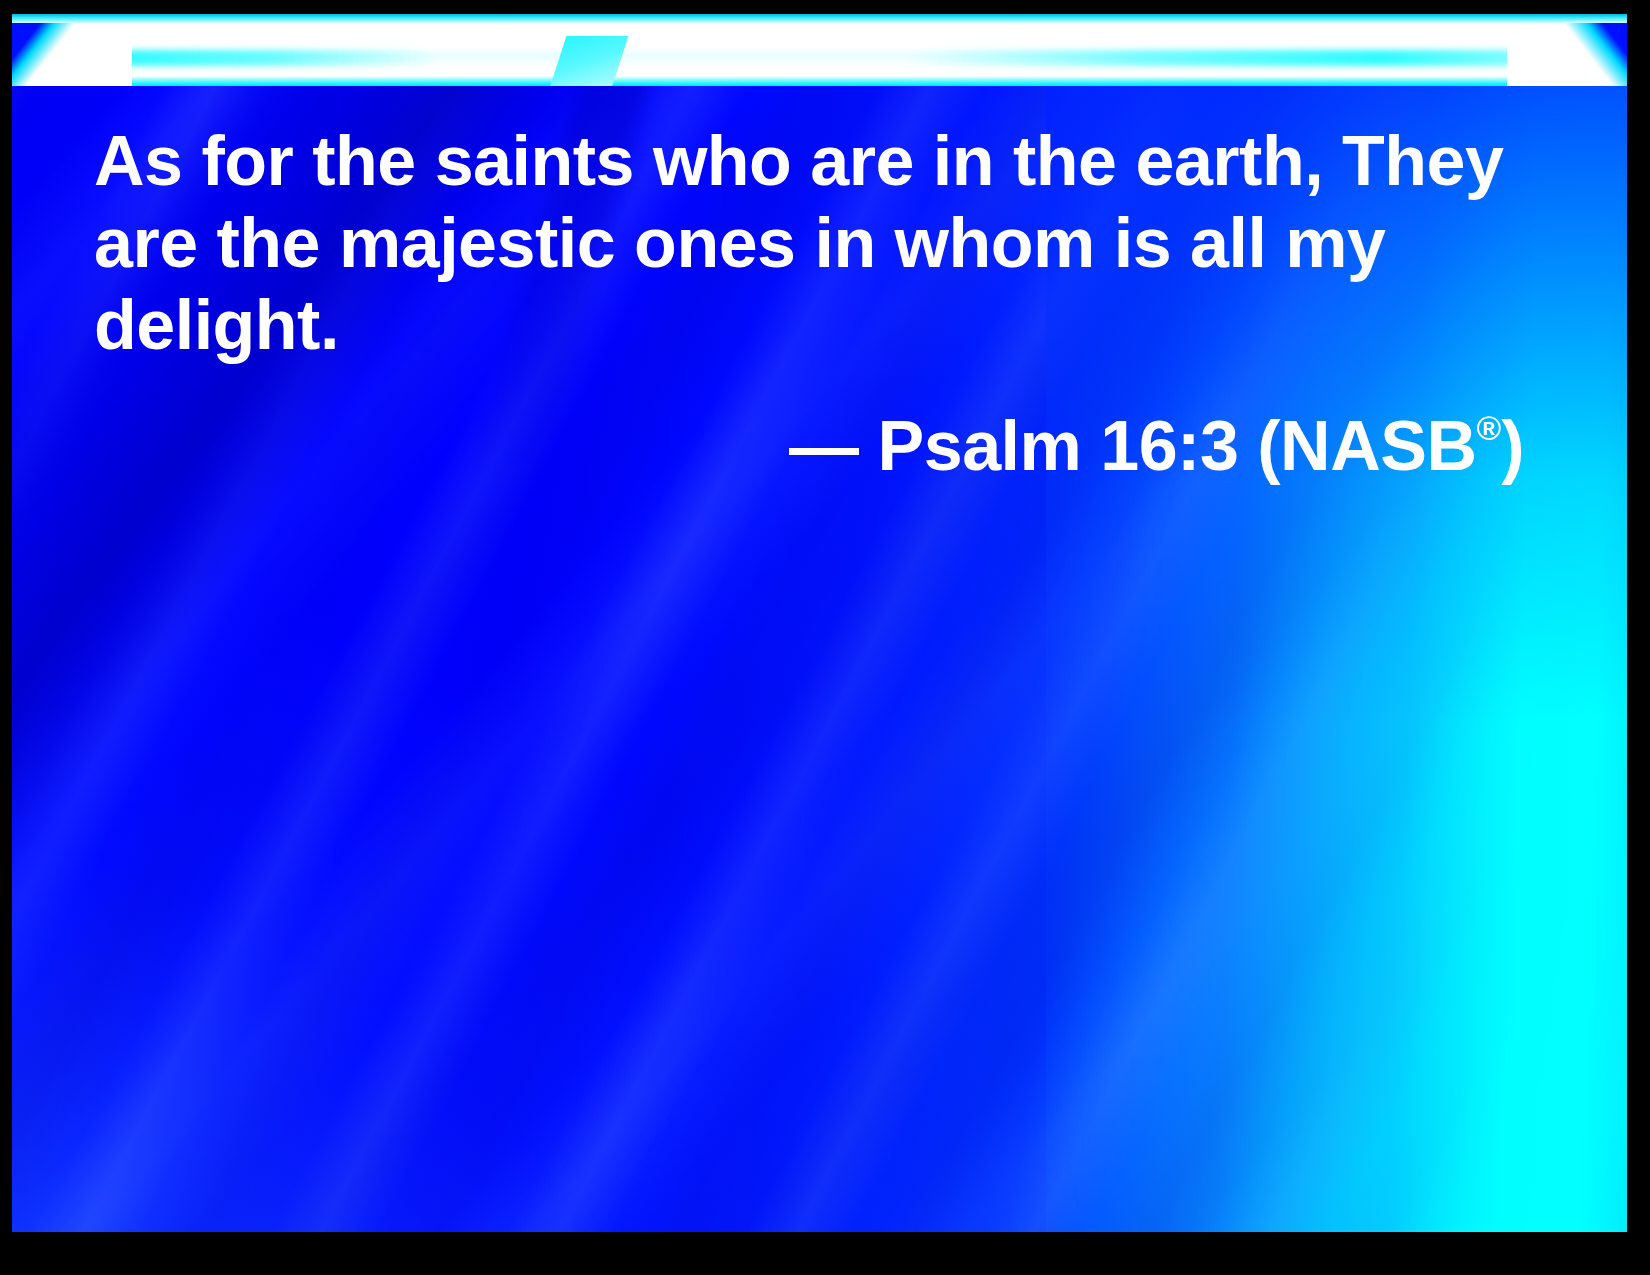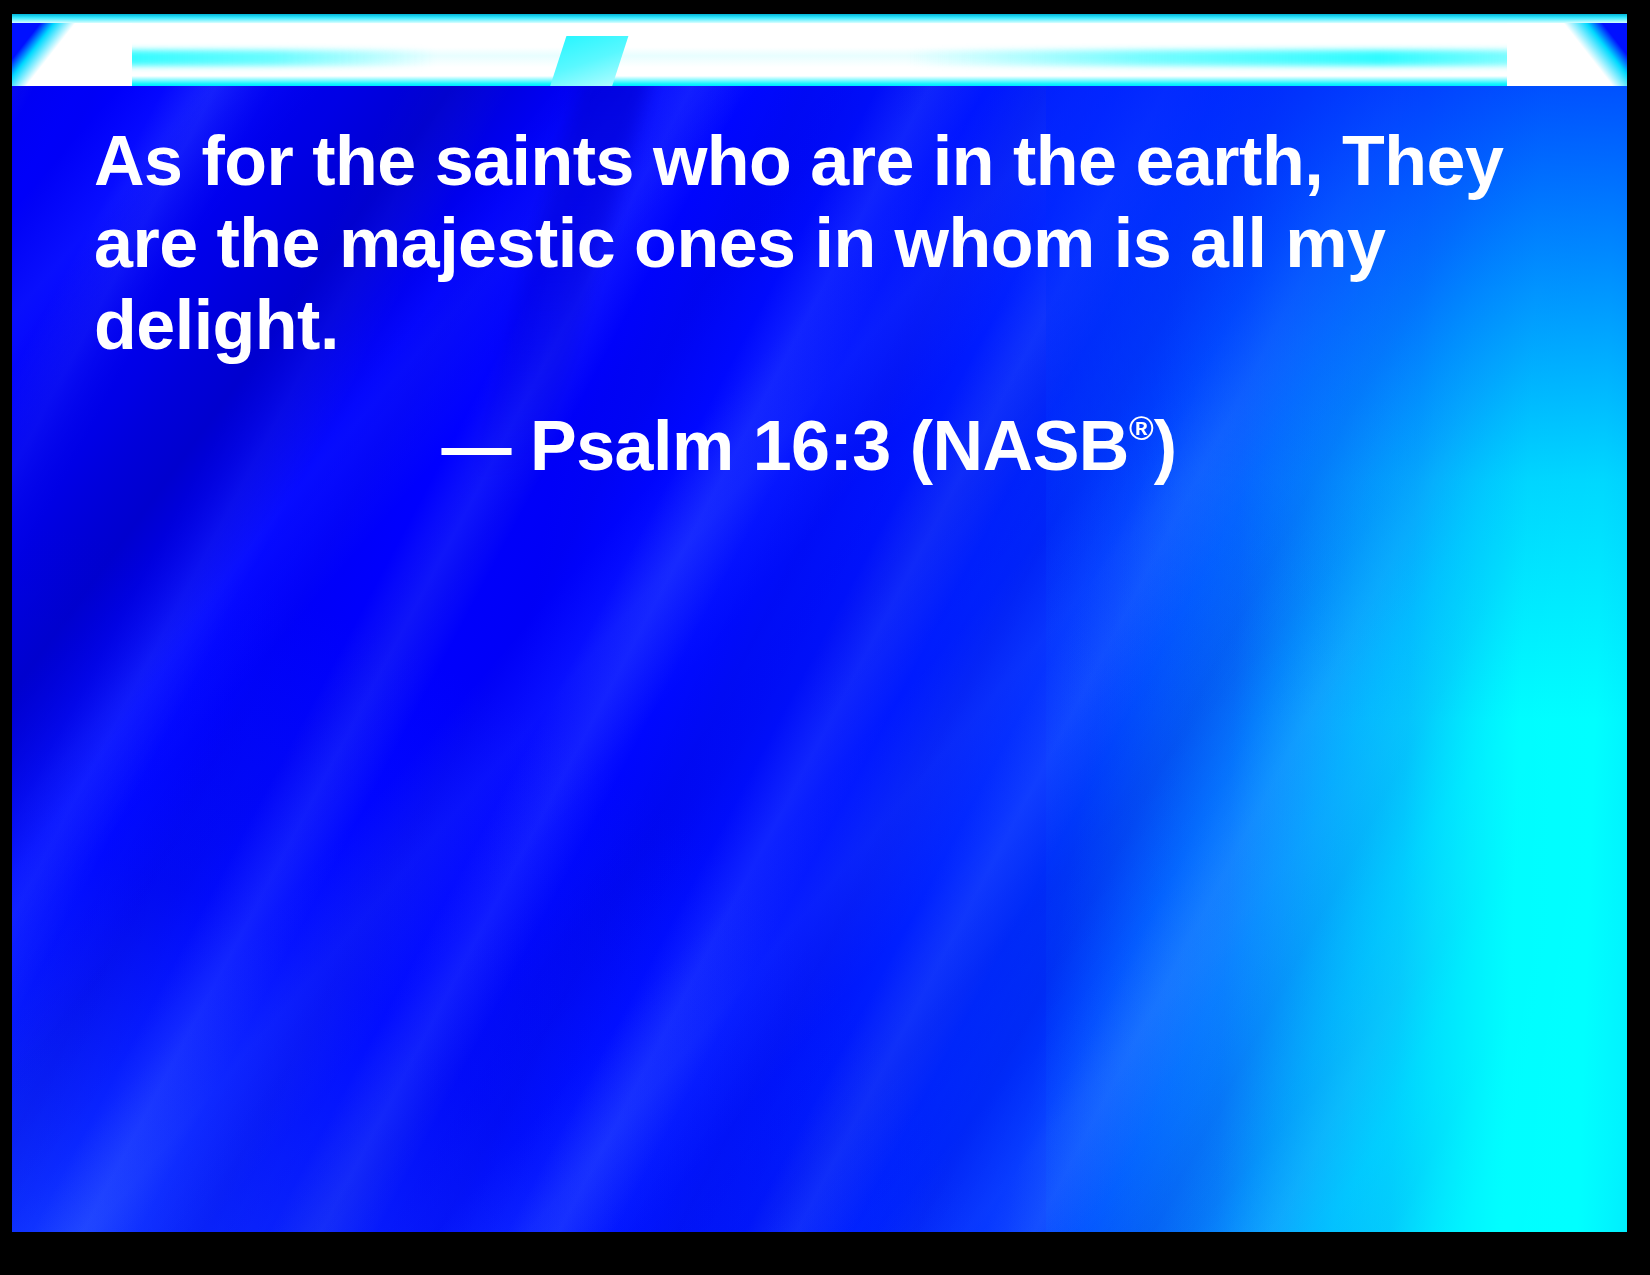--- a/index.html
+++ b/index.html
@@ -275,21 +275,21 @@
     letter-spacing: -0.5px;
     font-stretch: condensed;
     white-space: pre-wrap;
   }
 
   .attribution {
     position: absolute;
     left: 82px;
     top: 374px;
     width: 1430px;
-    text-align: center;
+    text-align: right;
     color: #ffffff;
     font-weight: bold;
     font-size: 70px;
     line-height: 82px;
     letter-spacing: -0.5px;
     font-stretch: condensed;
     white-space: nowrap;
   }
   .attribution .reg {
     font-size: 0.48em;

